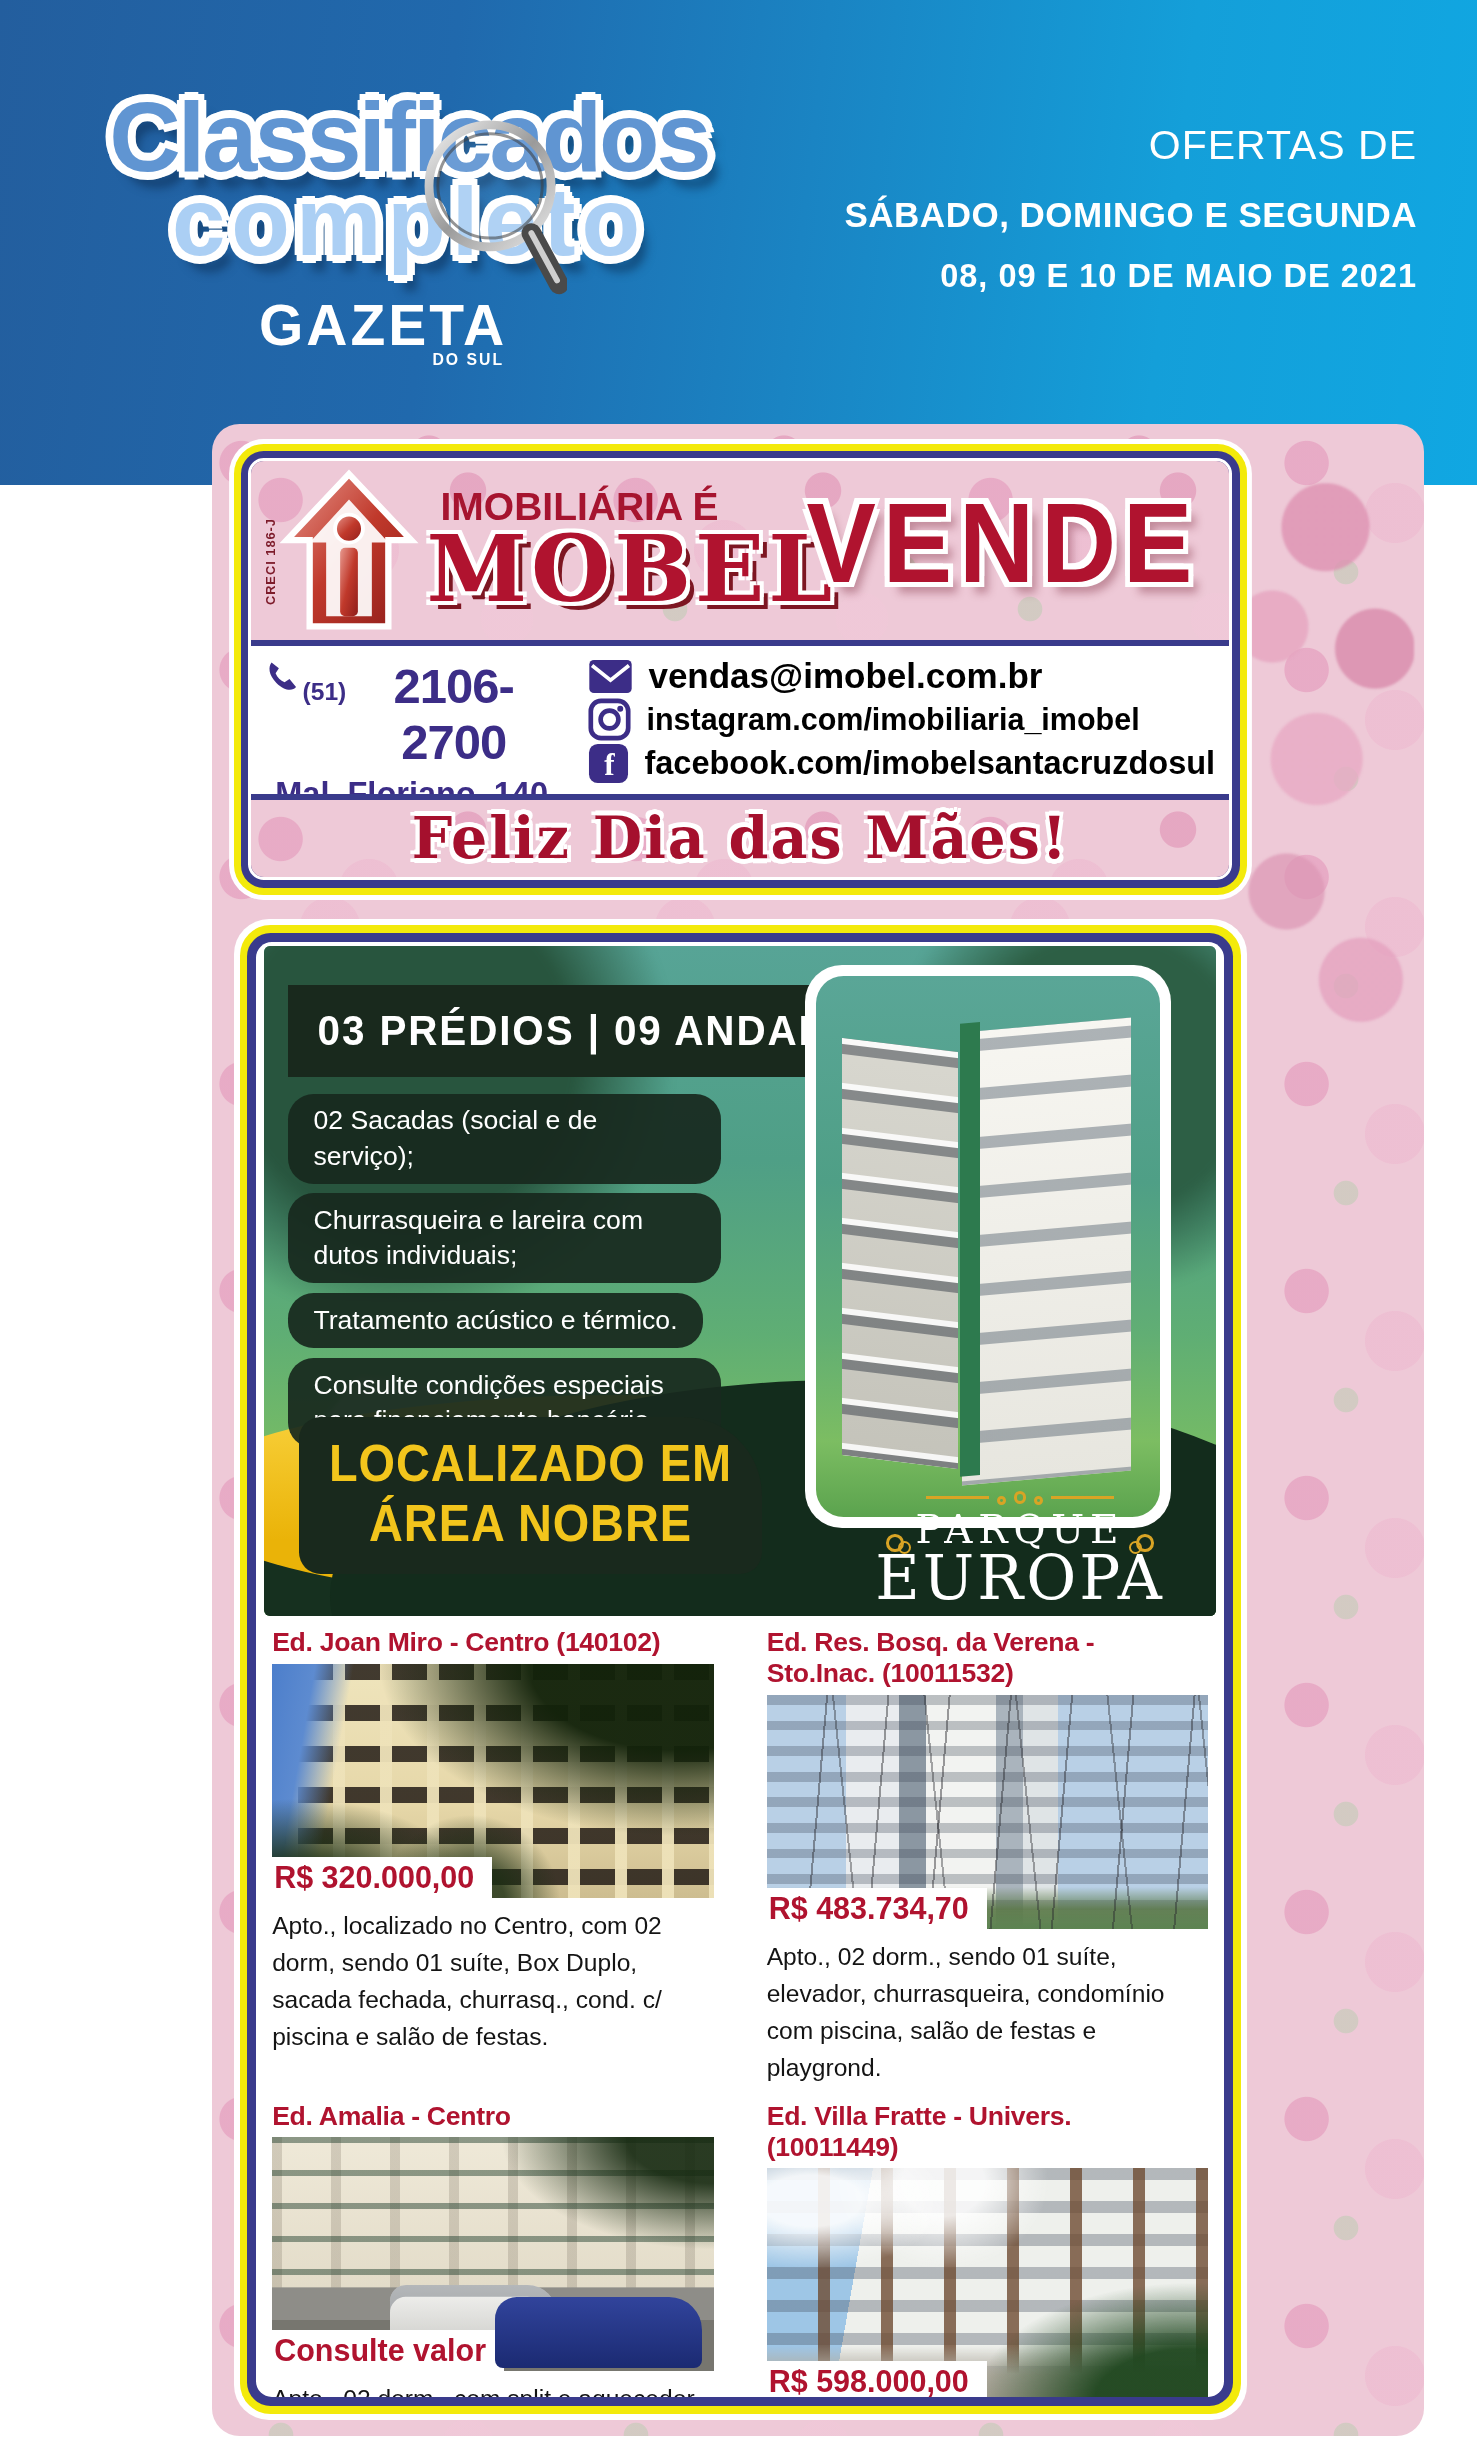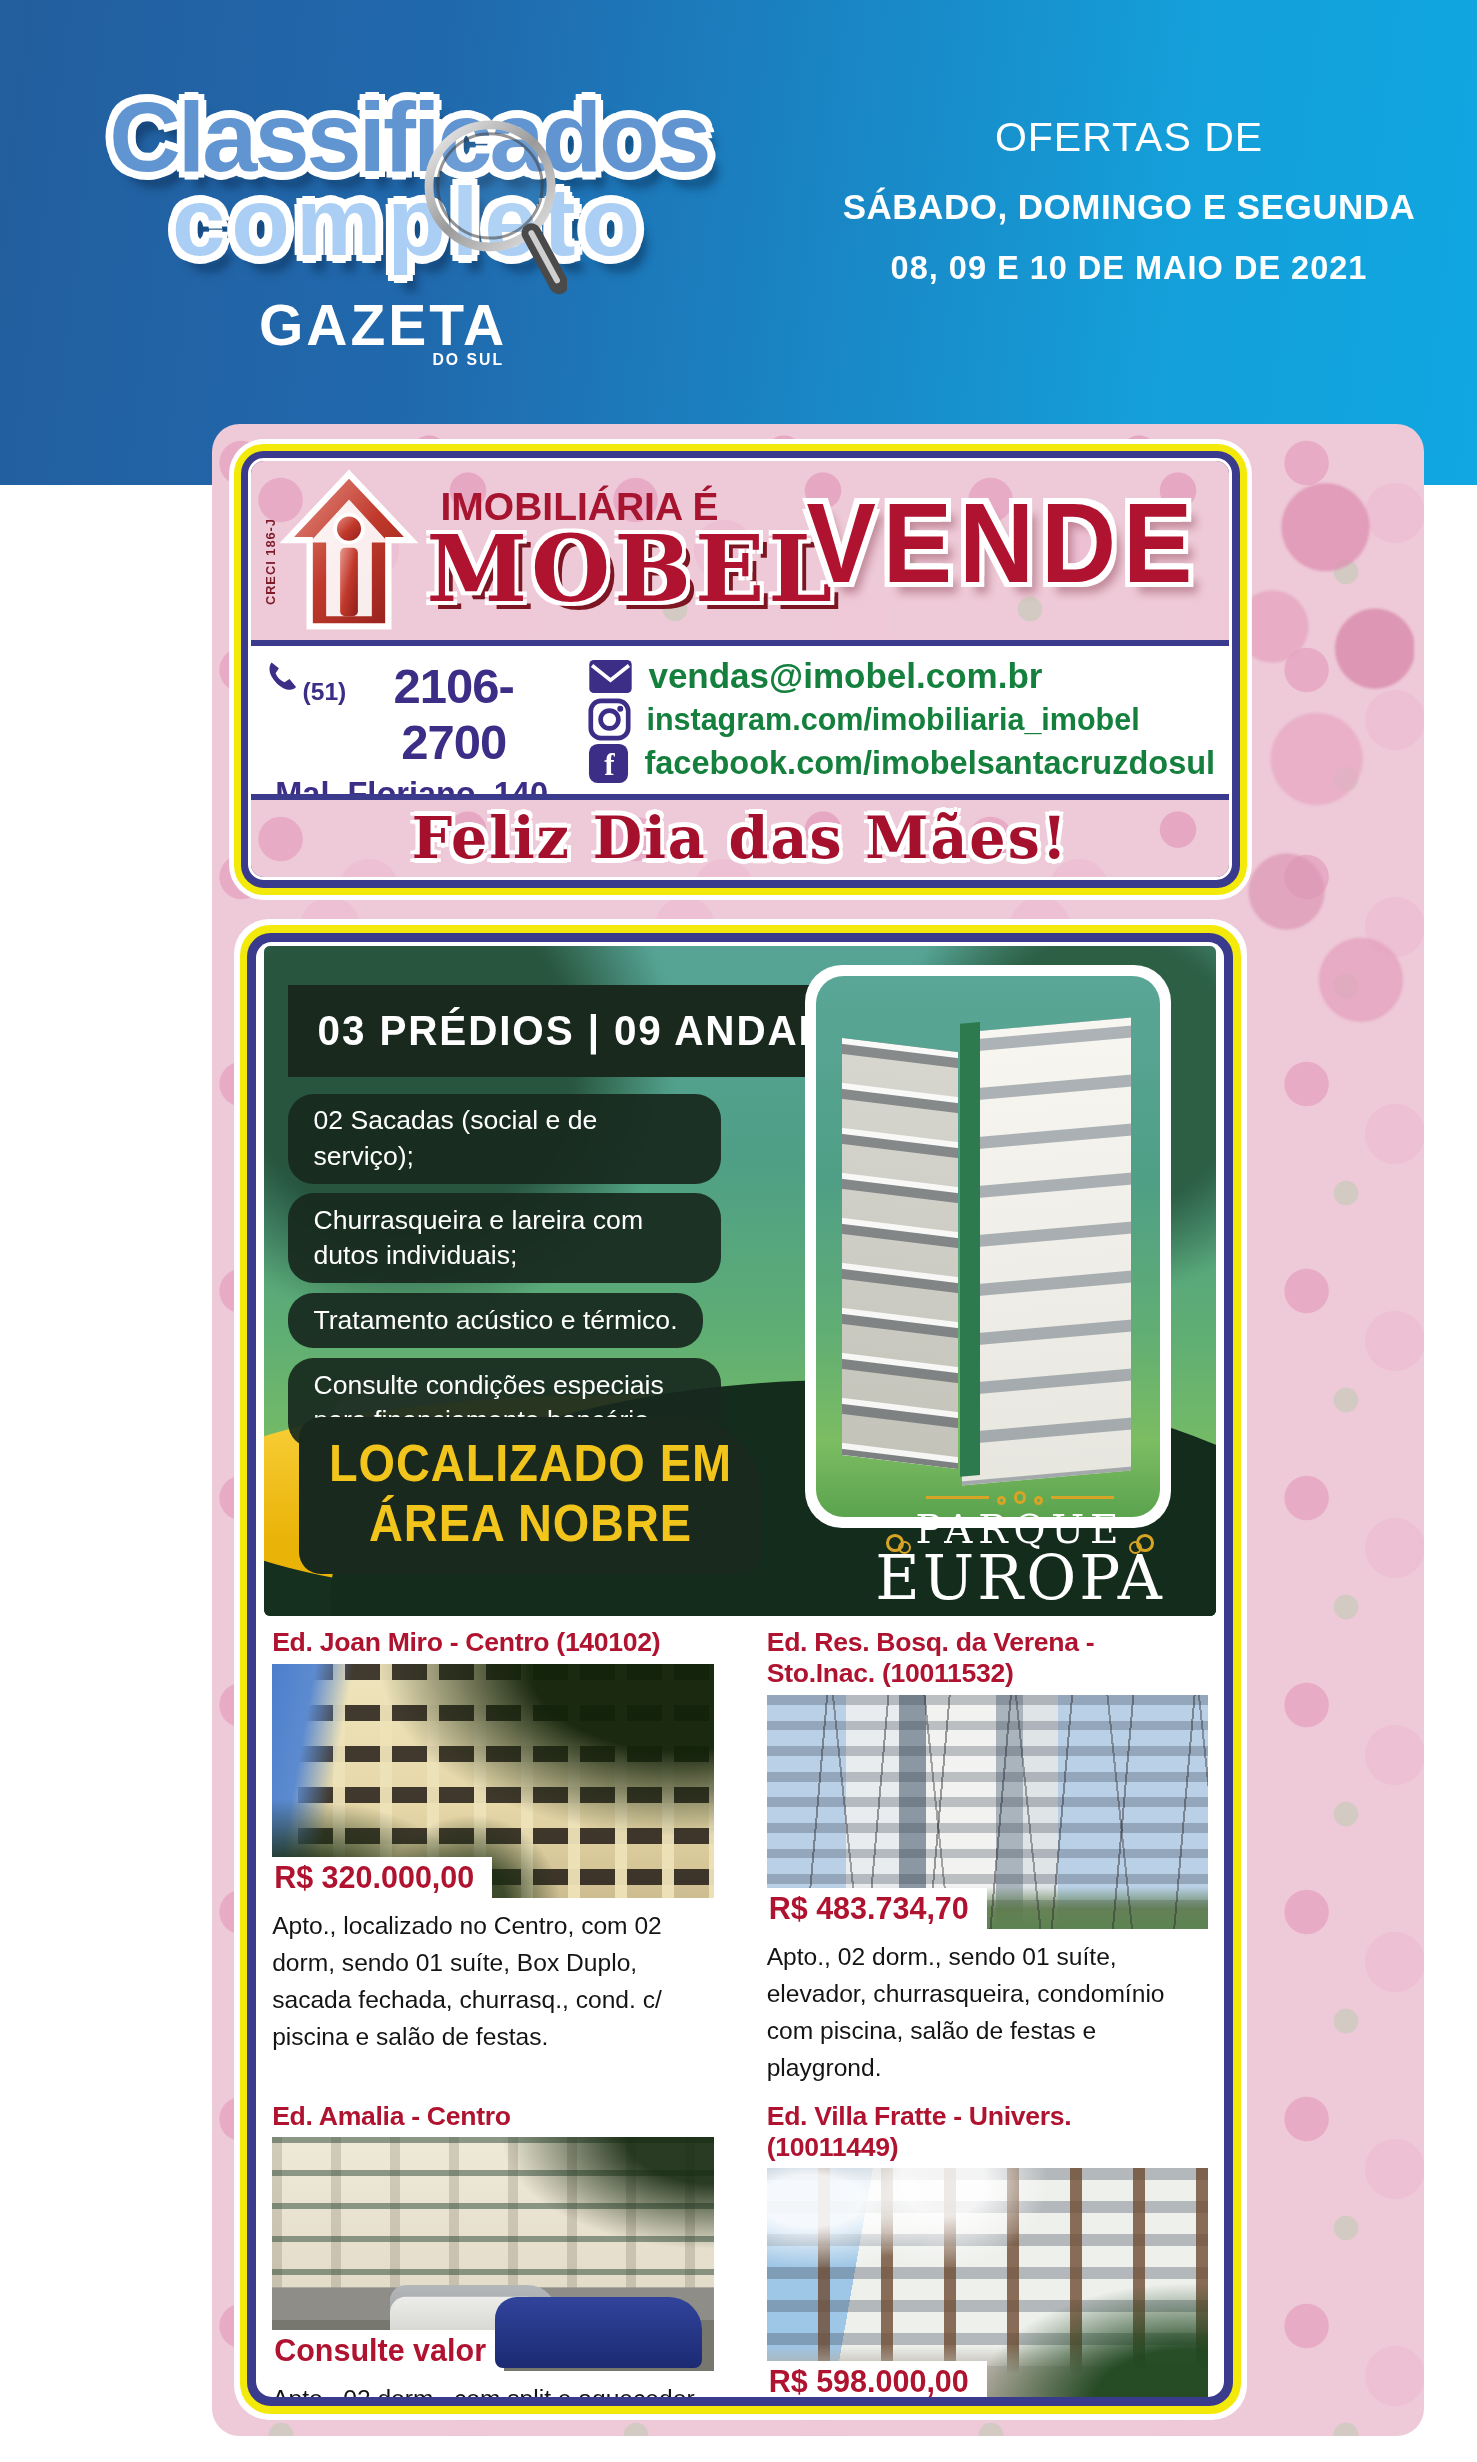--- a/index.html
+++ b/index.html
@@ -13,21 +13,21 @@
   .logo-line { font-weight:bold;
     text-shadow: -5.9px -5.9px 0 #fff, 5.9px -5.9px 0 #fff, -5.9px 5.9px 0 #fff, 5.9px 5.9px 0 #fff,
                  -7.9px 0 0 #fff, 7.9px 0 0 #fff, 0 -7.9px 0 #fff, 0 7.9px 0 #fff,
                  9.9px 15.8px 9.9px rgba(8,35,70,.5); }
   .logo-line1 { font-size:99px; letter-spacing:-3px; color:#6095d2; }
   .logo-line2 { font-size:96px; letter-spacing:5.9px; color:#abcff4; margin-top:-11.8px; }
   .magnifier { position:absolute; left:340px; top:27.6px; width:148px; height:192px; z-index:3; }
   .gazeta { position:absolute; left:259px; top:292px; color:#fff; }
   .gz-main { font-size:57px; font-weight:bold; letter-spacing:3px; }
   .gz-sub { font-size:15.8px; font-weight:bold; letter-spacing:2px; text-align:right; margin-top:-6.9px; margin-right:3px; }
-  .offers { position:absolute; right:61px; top:114px; width:576px; text-align:center; color:#fff; }
+  .offers { position:absolute; right:61px; top:122px; width:576px; text-align:right; color:#fff; }
   .of1 { font-size:41px; font-weight:400; letter-spacing:1px; }
   .of2 { font-size:35px; font-weight:bold; margin-top:25.6px; letter-spacing:0.5px; }
   .of3 { font-size:32.5px; font-weight:bold; margin-top:23.6px; letter-spacing:1px; }
 
   
   .pink-wrap { position:absolute; left:212px; top:424px; width:1212px; height:2012px;
     border-radius:27.6px; overflow:hidden; }
   .floral { background-color:#eec9d7; background-image:
     radial-gradient(circle at 29.6px 39px,  rgba(231,166,195,.85) 0 21.7px, transparent 22.7px),
     radial-gradient(circle at 118px 89px, rgba(238,190,210,.85) 0 29.6px, transparent 30.5px),
@@ -66,21 +66,21 @@
   .vende { position:absolute; right:29.6px; top:17.7px; font-size:104px; font-weight:bold; letter-spacing:6.9px;
     color:#b0132f; transform:scaleY(1.08); transform-origin:top;
     text-shadow:-4.9px -4.9px 0 #fff,4.9px -4.9px 0 #fff,-4.9px 4.9px 0 #fff,4.9px 4.9px 0 #fff, 8.9px 10.8px 7.9px rgba(110,20,40,.35); }
 
   .c-left { width:325px; text-align:center; color:#3c2d87; padding-top:3.9px; }
   .phone-row { display:flex; align-items:flex-start; justify-content:center; gap:3px; }
   .phone-area { font-size:24.6px; font-weight:bold; margin-top:19.7px; }
   .phone-num { font-size:49px; font-weight:bold; letter-spacing:-1px; }
   .addr { font-size:32.5px; font-weight:bold; line-height:1.24; margin-top:3.9px; }
   .c-right { flex:1; display:flex; flex-direction:column; justify-content:space-between;
-    padding:2px 0 2px 29.6px; color:#15803d; }
+    padding:2px 0 2px 29.6px; color:#000000; }
   .contact-row { display:flex; align-items:center; gap:15.8px; font-weight:bold; }
   .t-email { font-size:35px; } .t-insta { font-size:30.5px; } .t-fb { font-size:32.5px; }
 
   .greeting { display:inline-block; margin-top:3.9px; font-family:"DejaVu Serif", serif; 
     font-weight:bold; font-size:57px; letter-spacing:2px; color:#a5102d;
     text-shadow:-3.9px -3.9px 0 #fff,3.9px -3.9px 0 #fff,-3.9px 3.9px 0 #fff,3.9px 3.9px 0 #fff,0 4.9px 0 #fff,0 -4.9px 0 #fff; }
 
   .ad2 { position:absolute; left:21.7px; top:495px; width:1013px; height:1501px; z-index:2;
     background:#ffffff; border-radius:35px; padding:5.9px; }
   .ad2-yellow { background:#f3ea0b; border-radius:30.5px; padding:7.9px; height:100%; }

